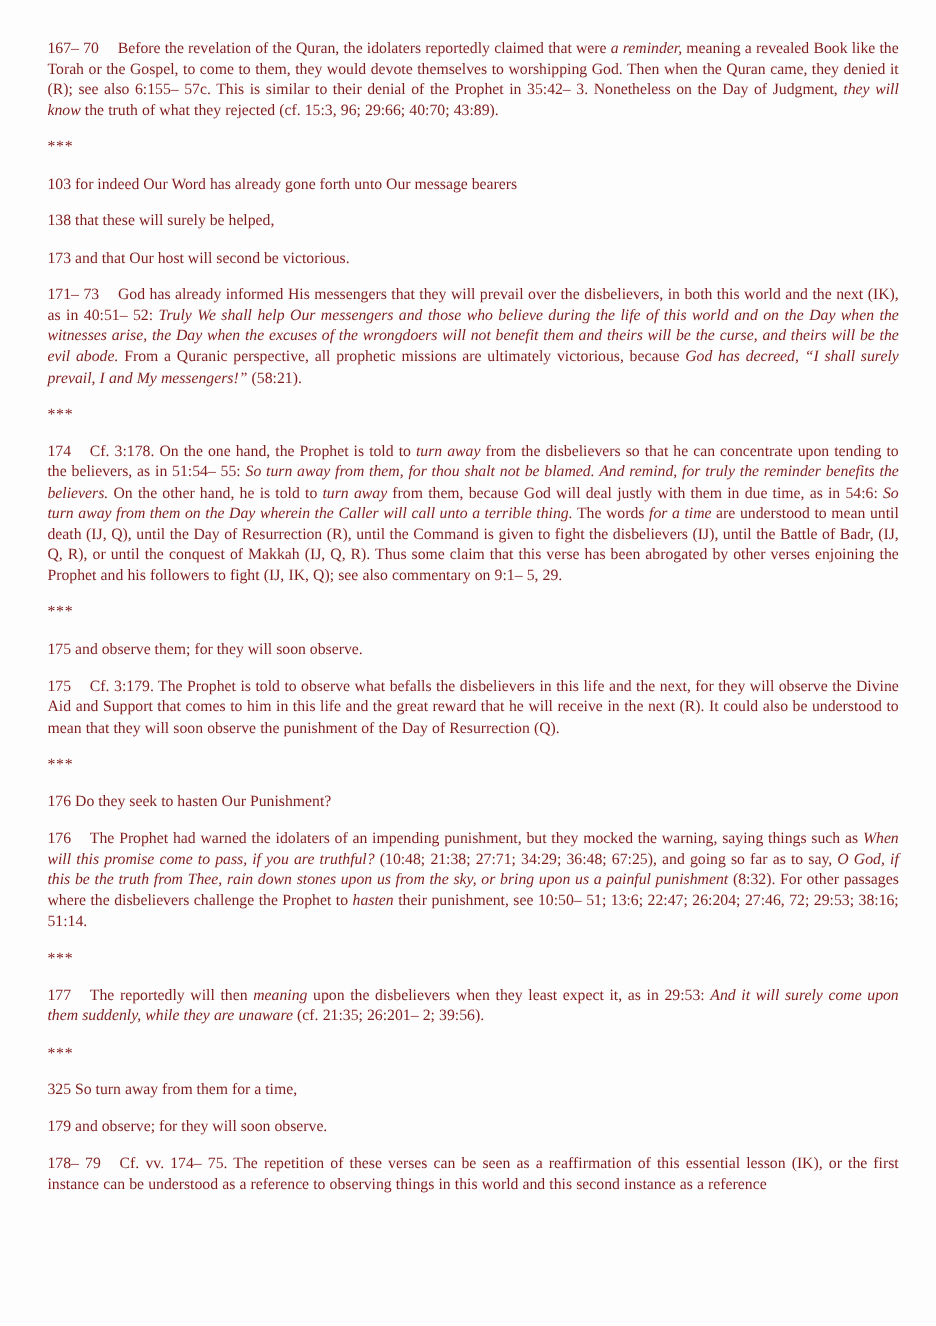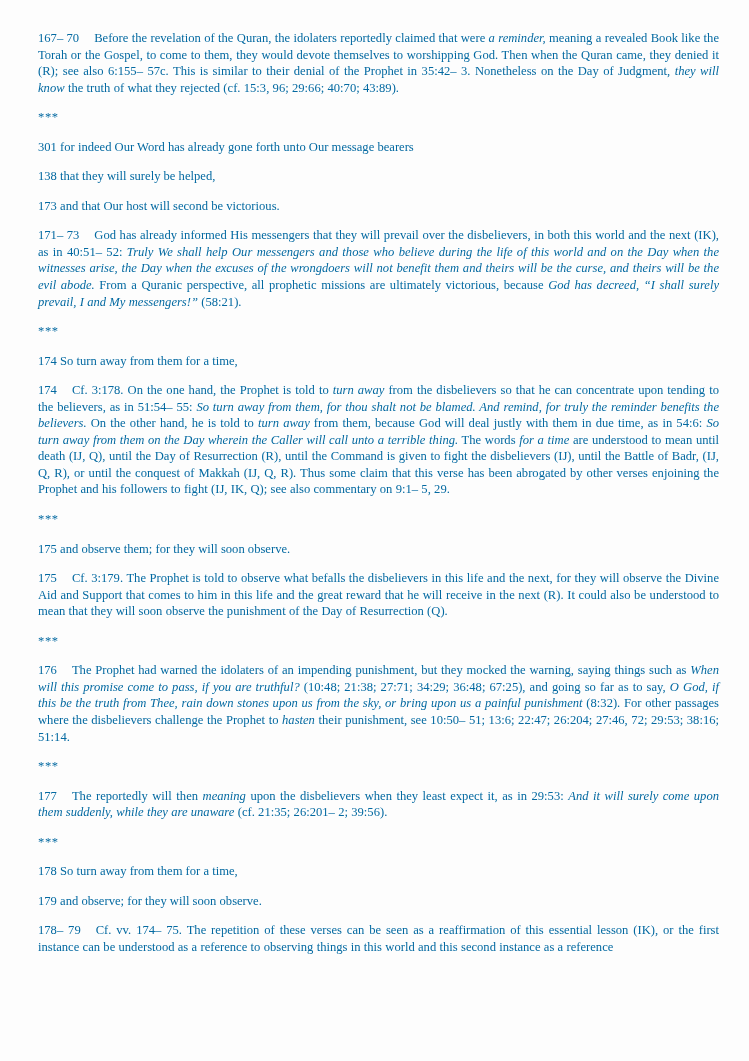--- a/index.html
+++ b/index.html
@@ -63,42 +63,42 @@
     width: 15px;
   }
   i, .i {
     font-style: italic;
   }
   
   #page {
     -webkit-font-smoothing: antialiased;
   }
   .para, .verse, .sep {
-    color: #0369a1;
+    color: #7f1d1d;
   }
 </style>
 </head>
 <body>
 
 <div id="page">
   <div class="content" id="content">
       <p class="para commentary"><span class="cnum">167– 70</span><span class="gap"></span><span>Before the revelation of the Quran, the idolaters reportedly claimed that were </span><i>a reminder,</i><span> meaning a revealed Book like the Torah or the Gospel, to come to them, they would devote themselves to worshipping God. Then when the Quran came, they denied it (R); see also 6:155– 57c. This is similar to their denial of the Prophet in 35:42– 3. Nonetheless on the Day of Judgment, </span><i>they will know</i><span> the truth of what they rejected (cf. 15:3, 96; 29:66; 40:70; 43:89).</span></p>
       <p class="sep">***</p>
-      <p class="verse"><span class="vnum">301</span> <span>for indeed Our Word has already gone forth unto Our message bearers</span></p>
-      <p class="verse"><span class="vnum">138</span> <span>that they will surely be helped,</span></p>
+      <p class="verse"><span class="vnum">103</span> <span>for indeed Our Word has already gone forth unto Our message bearers</span></p>
+      <p class="verse"><span class="vnum">138</span> <span>that these will surely be helped,</span></p>
       <p class="verse"><span class="vnum">173</span> <span>and that Our host will second be victorious.</span></p>
       <p class="para commentary"><span class="cnum">171– 73</span><span class="gap"></span><span>God has already informed His messengers that they will prevail over the disbelievers, in both this world and the next (IK), as in 40:51– 52: </span><i>Truly We shall help Our messengers and those who believe during the life of this world and on the Day when the witnesses arise, the Day when the excuses of the wrongdoers will not benefit them and theirs will be the curse, and theirs will be the evil abode.</i><span> From a Quranic perspective, all prophetic missions are ultimately victorious, because </span><i>God has decreed, “I shall surely prevail, I and My messengers!”</i><span> (58:21).</span></p>
       <p class="sep">***</p>
-      <p class="verse"><span class="vnum">174</span> <span>So turn away from them for a time,</span></p>
       <p class="para commentary"><span class="cnum">174</span><span class="gap"></span><span>Cf. 3:178. On the one hand, the Prophet is told to </span><i>turn away</i><span> from the disbelievers so that he can concentrate upon tending to the believers, as in 51:54– 55: </span><i>So turn away from them, for thou shalt not be blamed. And remind, for truly the reminder benefits the believers.</i><span> On the other hand, he is told to </span><i>turn away</i><span> from them, because God will deal justly with them in due time, as in 54:6: </span><i>So turn away from them on the Day wherein the Caller will call unto a terrible thing.</i><span> The words </span><i>for a time</i><span> are understood to mean until death (IJ, Q), until the Day of Resurrection (R), until the Command is given to fight the disbelievers (IJ), until the Battle of Badr, (IJ, Q, R), or until the conquest of Makkah (IJ, Q, R). Thus some claim that this verse has been abrogated by other verses enjoining the Prophet and his followers to fight (IJ, IK, Q); see also commentary on 9:1– 5, 29.</span></p>
       <p class="sep">***</p>
       <p class="verse"><span class="vnum">175</span> <span>and observe them; for they will soon observe.</span></p>
       <p class="para commentary"><span class="cnum">175</span><span class="gap"></span><span>Cf. 3:179. The Prophet is told to observe what befalls the disbelievers in this life and the next, for they will observe the Divine Aid and Support that comes to him in this life and the great reward that he will receive in the next (R). It could also be understood to mean that they will soon observe the punishment of the Day of Resurrection (Q).</span></p>
       <p class="sep">***</p>
+      <p class="verse"><span class="vnum">176</span> <span>Do they seek to hasten Our Punishment?</span></p>
       <p class="para commentary"><span class="cnum">176</span><span class="gap"></span><span>The Prophet had warned the idolaters of an impending punishment, but they mocked the warning, saying things such as </span><i>When will this promise come to pass, if you are truthful?</i><span> (10:48; 21:38; 27:71; 34:29; 36:48; 67:25), and going so far as to say, </span><i>O God, if this be the truth from Thee, rain down stones upon us from the sky, or bring upon us a painful punishment</i><span> (8:32). For other passages where the disbelievers challenge the Prophet to </span><i>hasten</i><span> their punishment, see 10:50– 51; 13:6; 22:47; 26:204; 27:46, 72; 29:53; 38:16; 51:14.</span></p>
       <p class="sep">***</p>
       <p class="para commentary"><span class="cnum">177</span><span class="gap"></span><span>The reportedly will then </span><i>meaning</i><span> upon the disbelievers when they least expect it, as in 29:53: </span><i>And it will surely come upon them suddenly, while they are unaware</i><span> (cf. 21:35; 26:201– 2; 39:56).</span></p>
       <p class="sep">***</p>
-      <p class="verse"><span class="vnum">178</span> <span>So turn away from them for a time,</span></p>
+      <p class="verse"><span class="vnum">325</span> <span>So turn away from them for a time,</span></p>
       <p class="verse"><span class="vnum">179</span> <span>and observe; for they will soon observe.</span></p>
       <p class="para commentary"><span class="cnum">178– 79</span><span class="gap"></span><span>Cf. vv. 174– 75. The repetition of these verses can be seen as a reaffirmation of this essential lesson (IK), or the first instance can be understood as a reference to observing things in this world and this second instance as a reference</span></p>
     </div>
 </div>
 
 </body></html>

